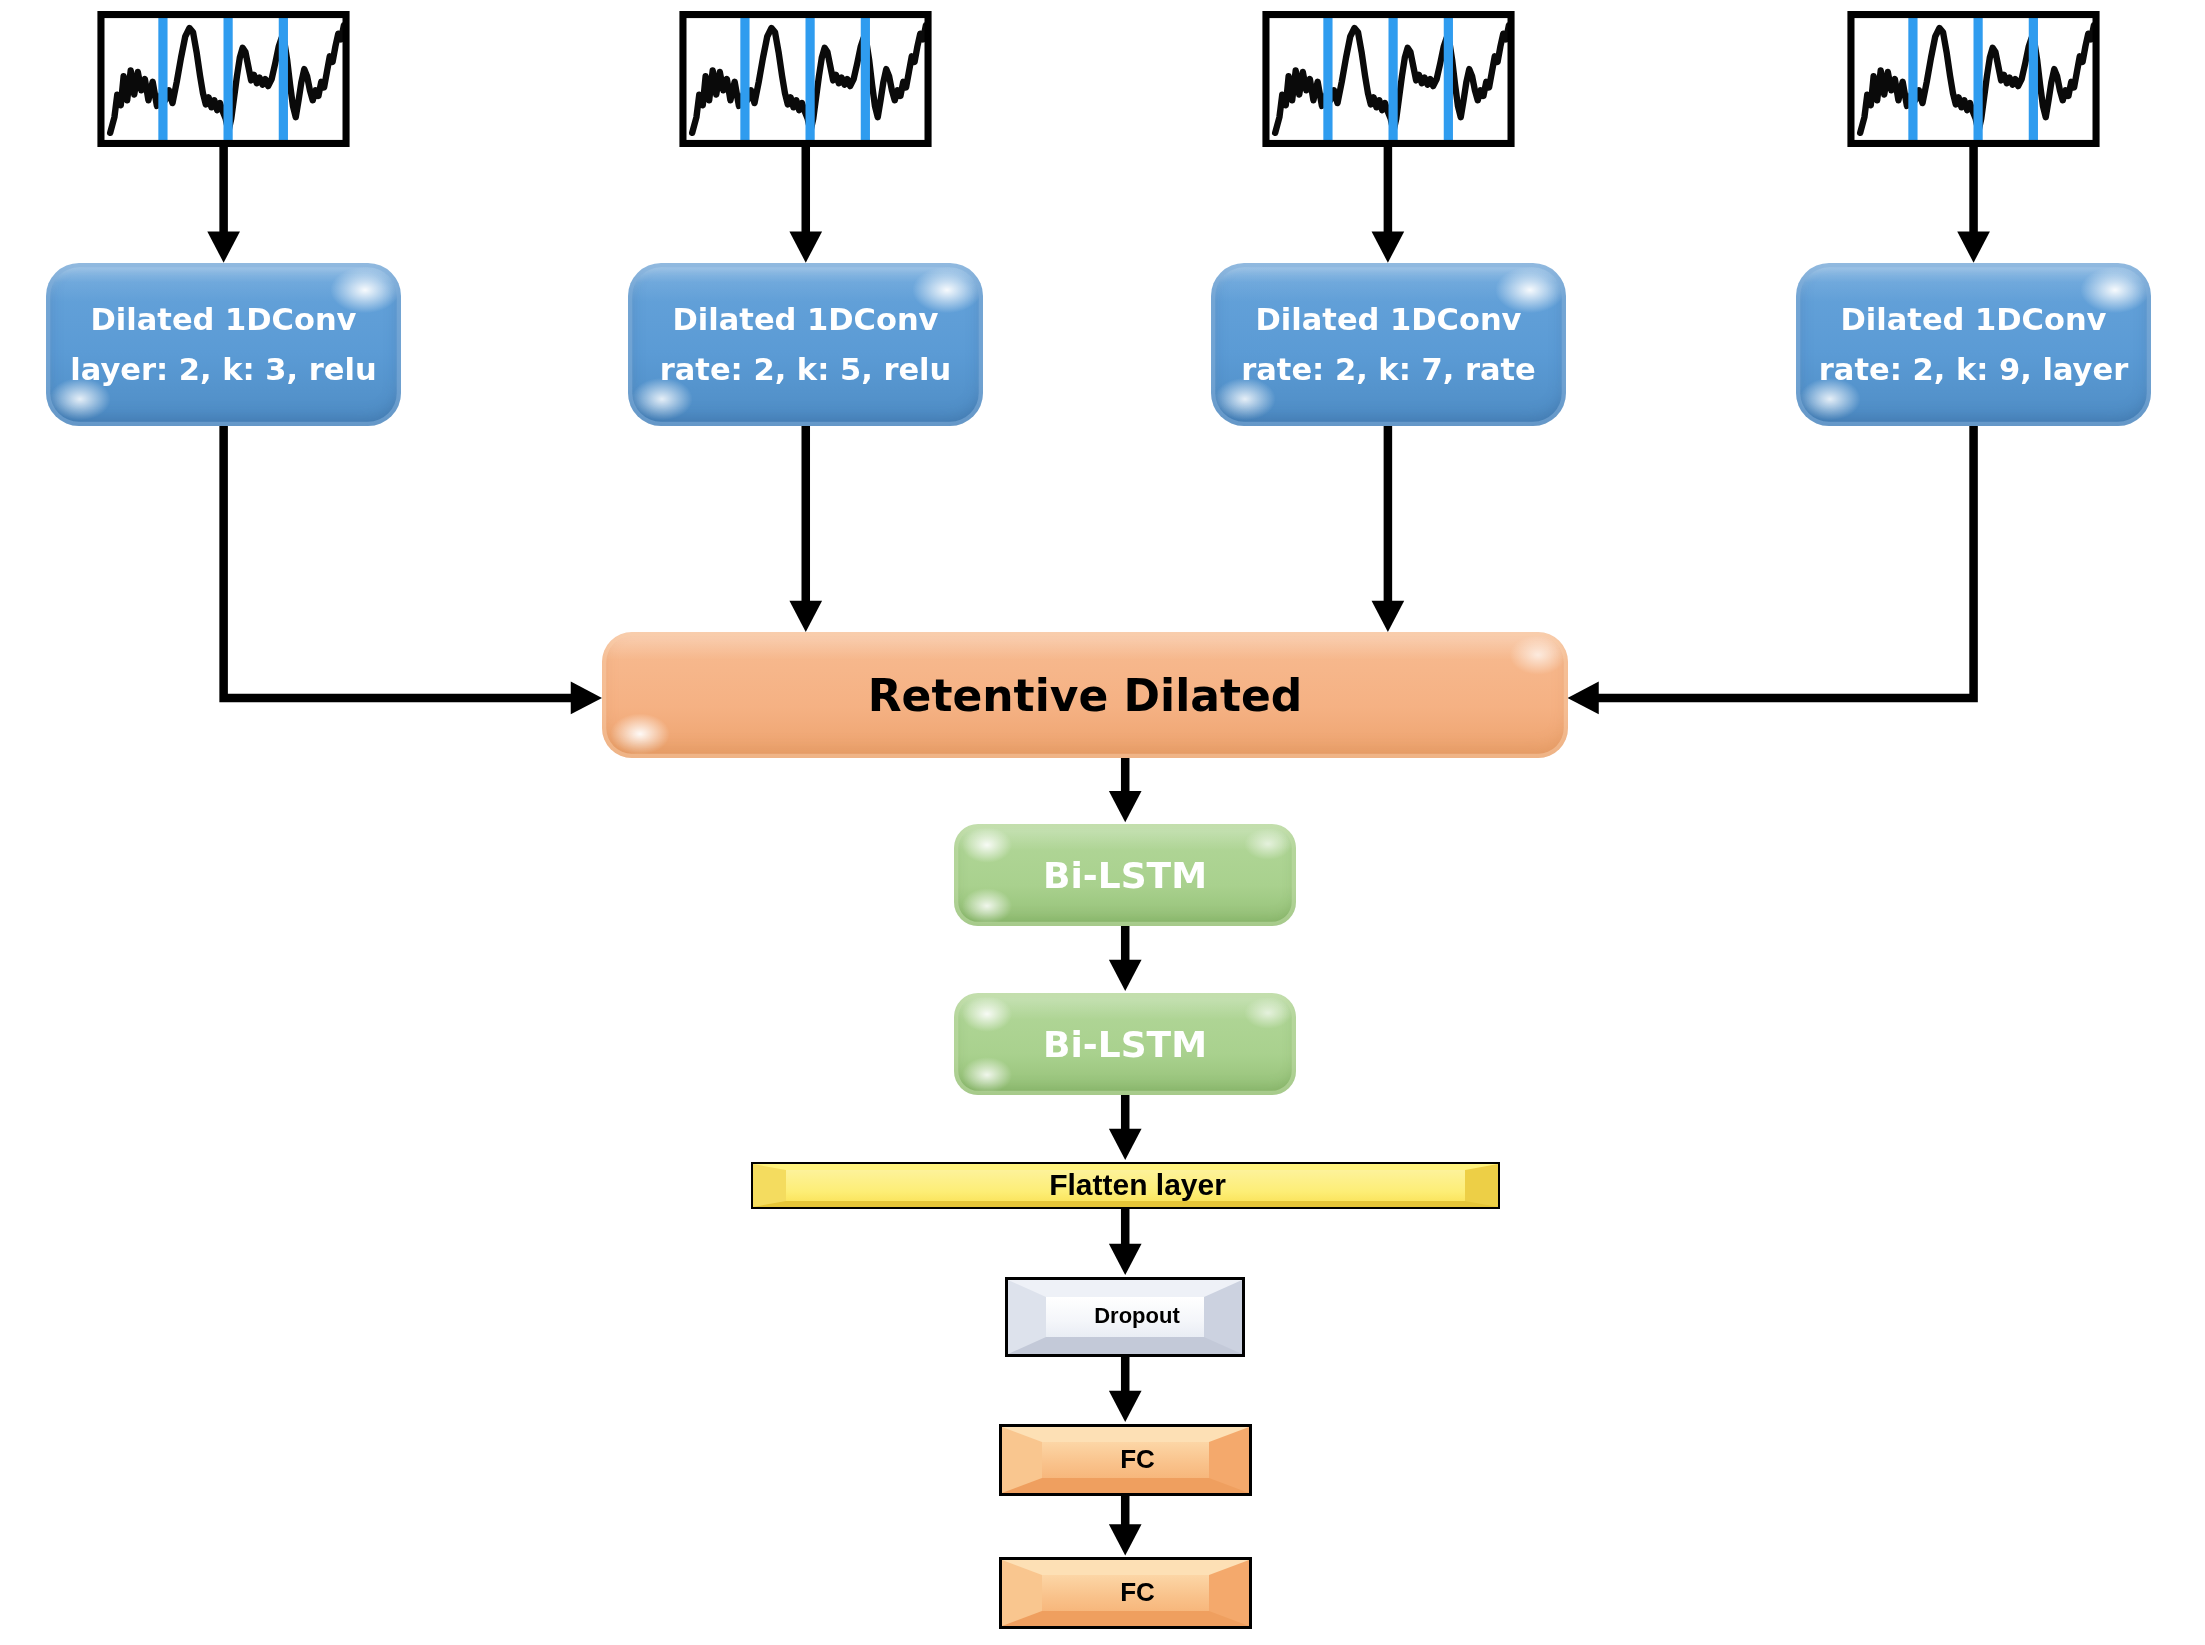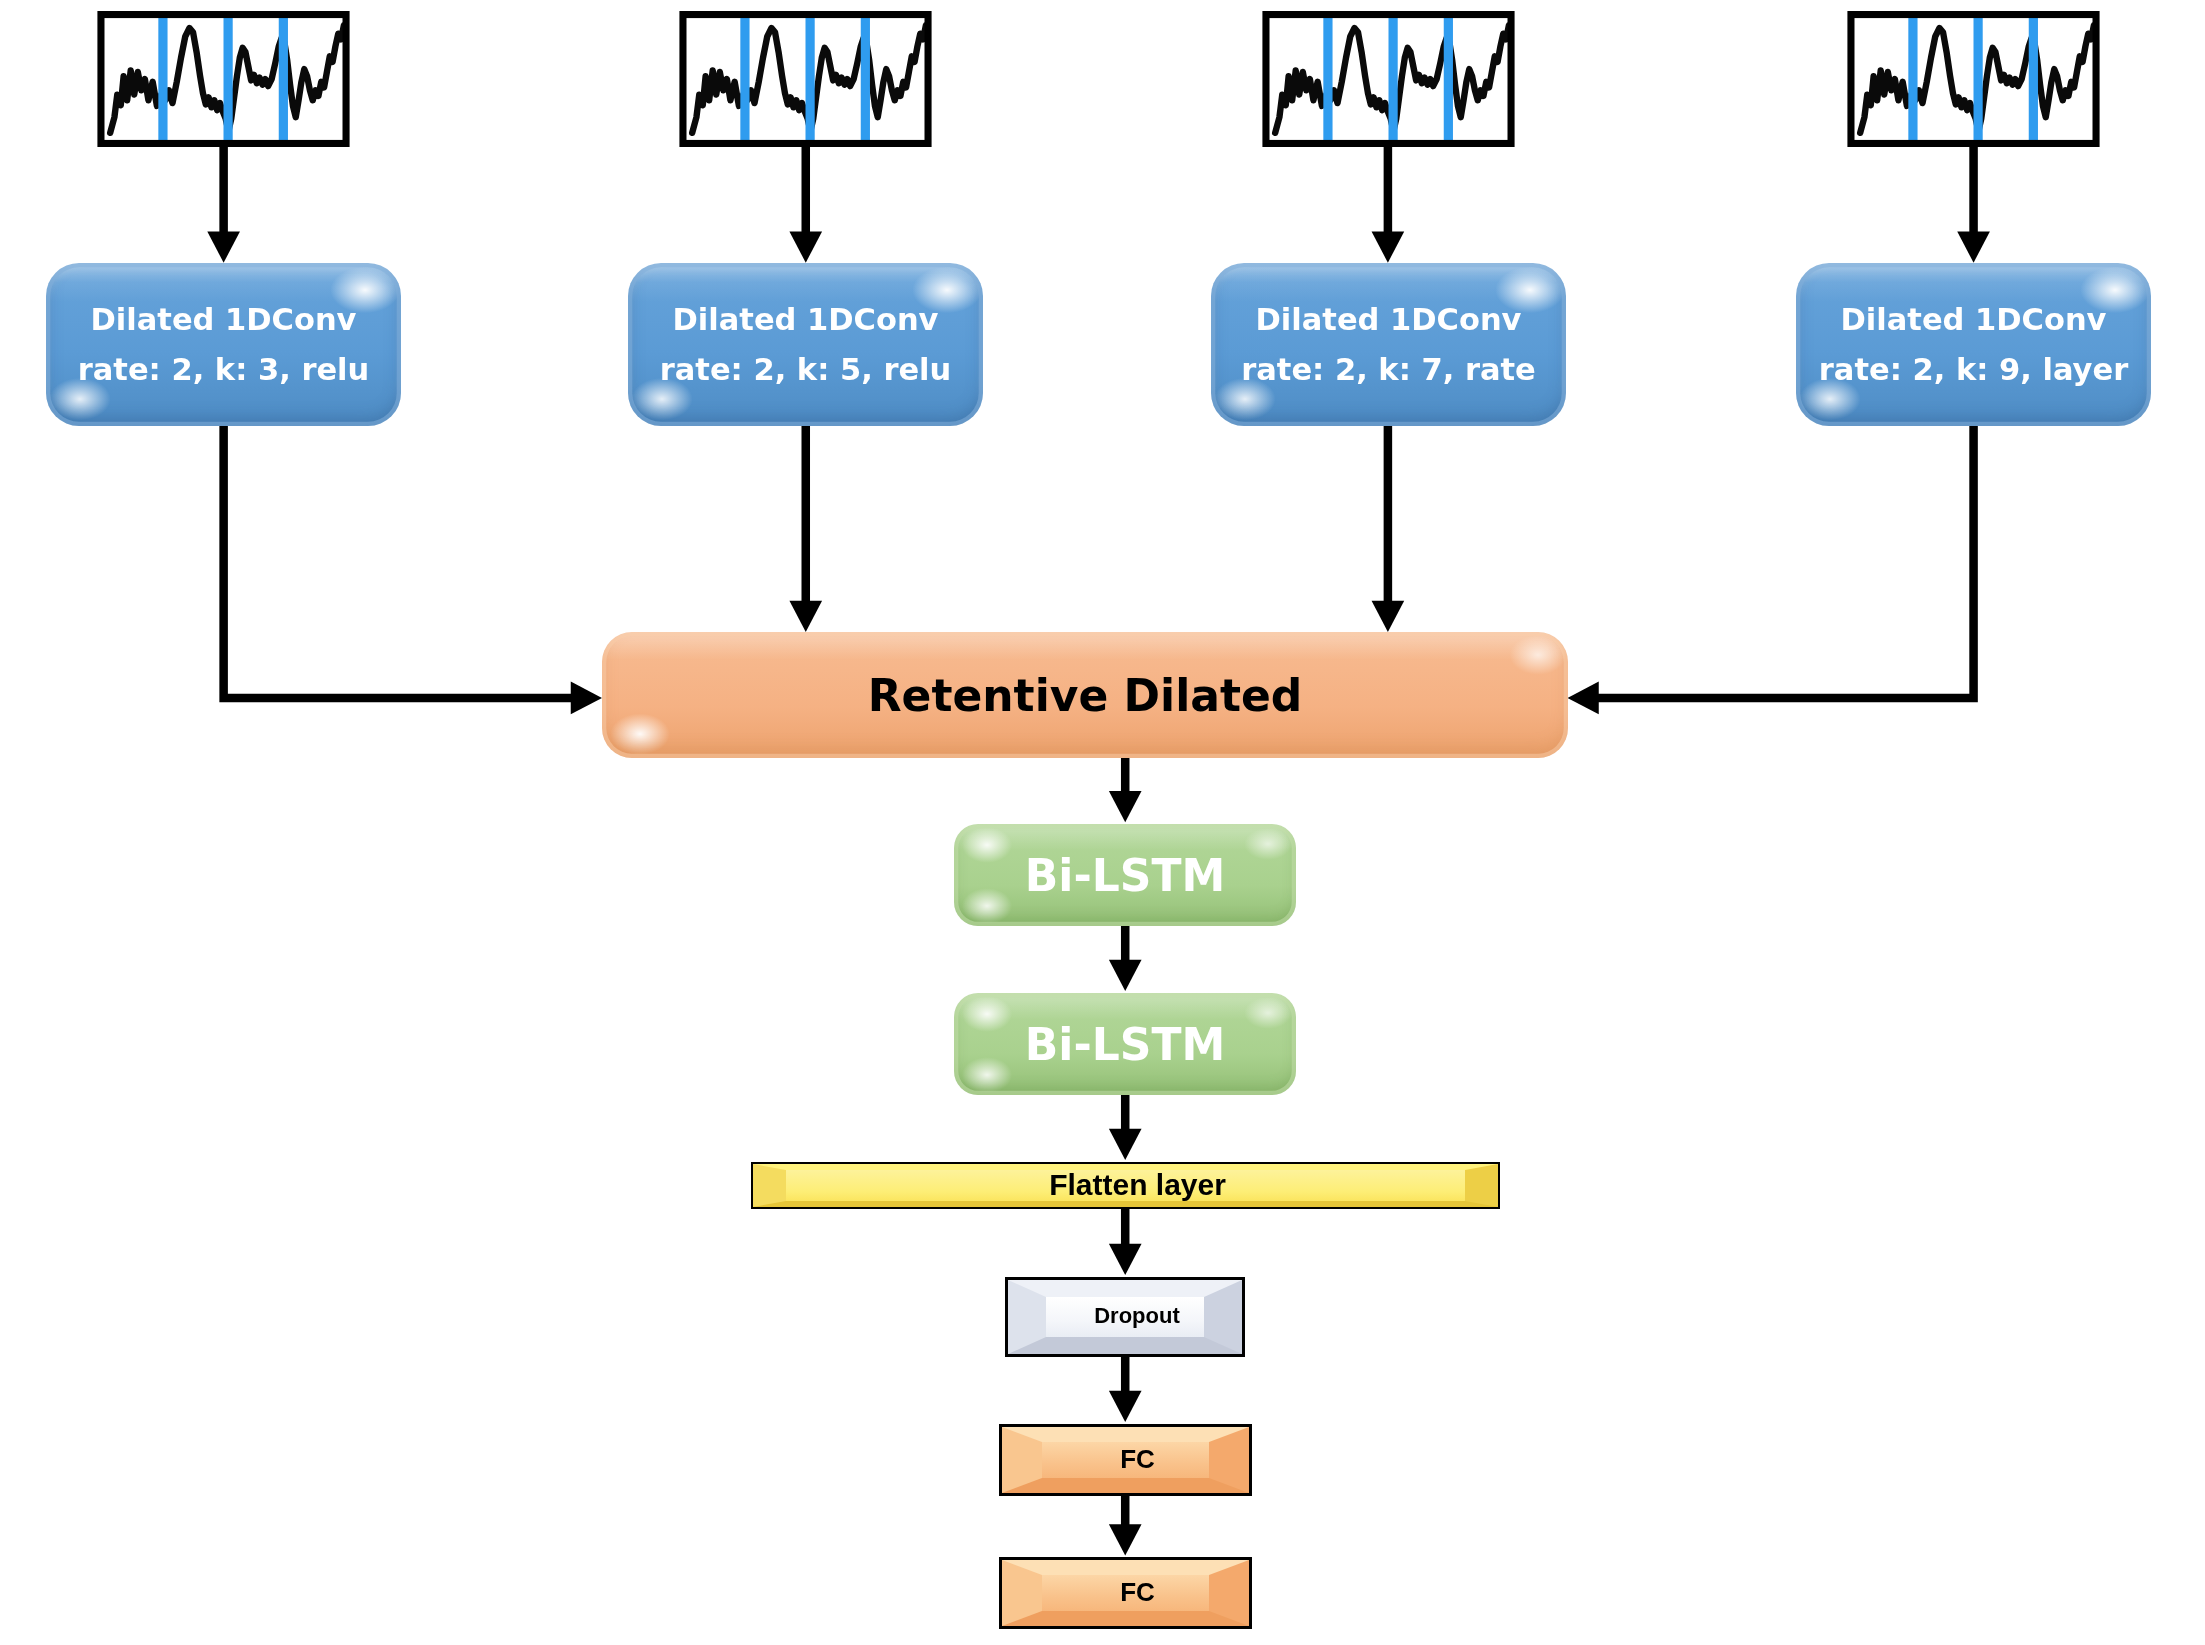--- a/index.html
+++ b/index.html
@@ -36,21 +36,21 @@
     background:
       radial-gradient(ellipse 45px 31px at 38px calc(100% - 24px), rgba(255,255,255,.95) 0%, rgba(255,255,255,0) 66%),
       radial-gradient(ellipse 43px 30px at calc(100% - 30px) 23px, rgba(255,255,255,.7) 0%, rgba(255,255,255,0) 66%),
       linear-gradient(180deg, rgba(255,255,255,.32) 0%, rgba(255,255,255,0) 22%),
       linear-gradient(180deg, #f7bb91 0%, #f5b183 60%, #eca26d 100%);
     box-shadow: inset 0 0 0 4.3px rgba(250,205,170,.5), inset 0 -8.5px 15.6px rgba(200,125,65,.28);
   }
   
   .bilstm{
     left:954px;width:342px;height:102px;border-radius:24px;
-    color:#ffffff;font-weight:bold;font-size:44px;
+    color:#ffffff;font-weight:bold;font-size:36px;
     background:
       radial-gradient(ellipse 38px 27px at 33px 21px, rgba(255,255,255,.9) 0%, rgba(255,255,255,0) 66%),
       radial-gradient(ellipse 38px 27px at 33px calc(100% - 20px), rgba(255,255,255,.85) 0%, rgba(255,255,255,0) 66%),
       radial-gradient(ellipse 36px 24px at calc(100% - 28px) 20px, rgba(255,255,255,.65) 0%, rgba(255,255,255,0) 66%),
       linear-gradient(180deg, rgba(255,255,255,.3) 0%, rgba(255,255,255,0) 26%),
       linear-gradient(180deg, #b2d799 0%, #a9d18e 60%, #93bf75 100%);
     box-shadow: inset 0 0 0 4.3px rgba(195,222,170,.55), inset 0 -6.4px 12.8px rgba(90,140,60,.3);
   }
   
   .bevelbox{border:2.8px solid #000;}
@@ -163,21 +163,21 @@
     </svg>
   <svg class="wf" style="left:1262px;top:10.7px" viewBox="0 0 356 192">
       <use href="#wfg"></use>
     </svg>
   <svg class="wf" style="left:1847px;top:10.7px" viewBox="0 0 356 192">
       <use href="#wfg"></use>
     </svg>
 
   <div class="node conv" style="left:46px;top:263px">
     <span>Dilated 1DConv</span>
-    <span>rate: 2, k: 3, relu</span>
+    <span>layer: 2, k: 3, relu</span>
   </div>
   <div class="node conv" style="left:628px;top:263px">
     <span>Dilated 1DConv</span>
     <span>rate: 2, k: 5, relu</span>
   </div>
   <div class="node conv" style="left:1211px;top:263px">
     <span>Dilated 1DConv</span>
     <span>rate: 2, k: 7, rate</span>
   </div>
   <div class="node conv" style="left:1796px;top:263px">

